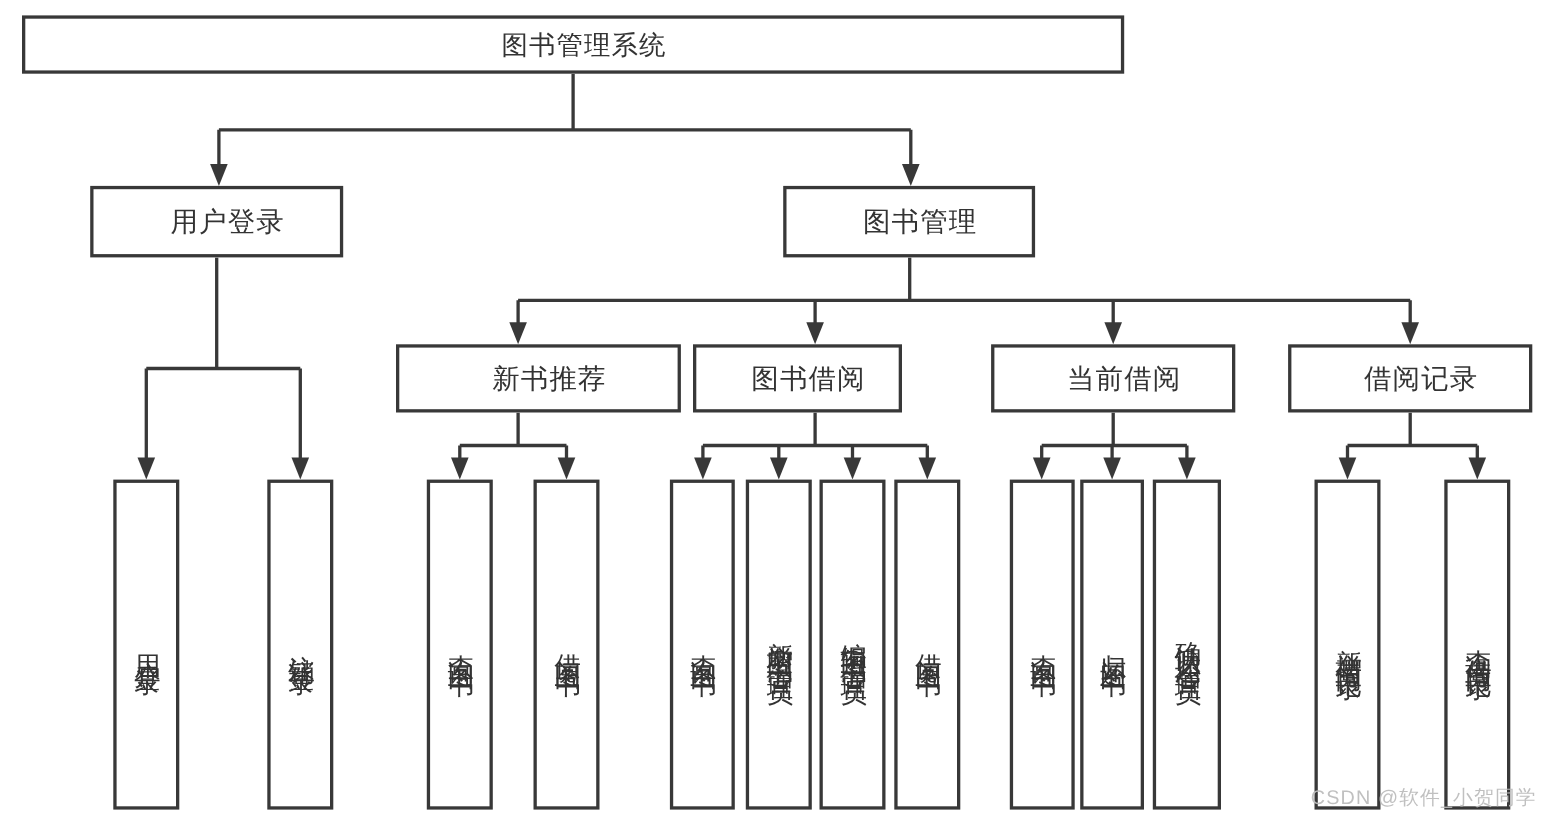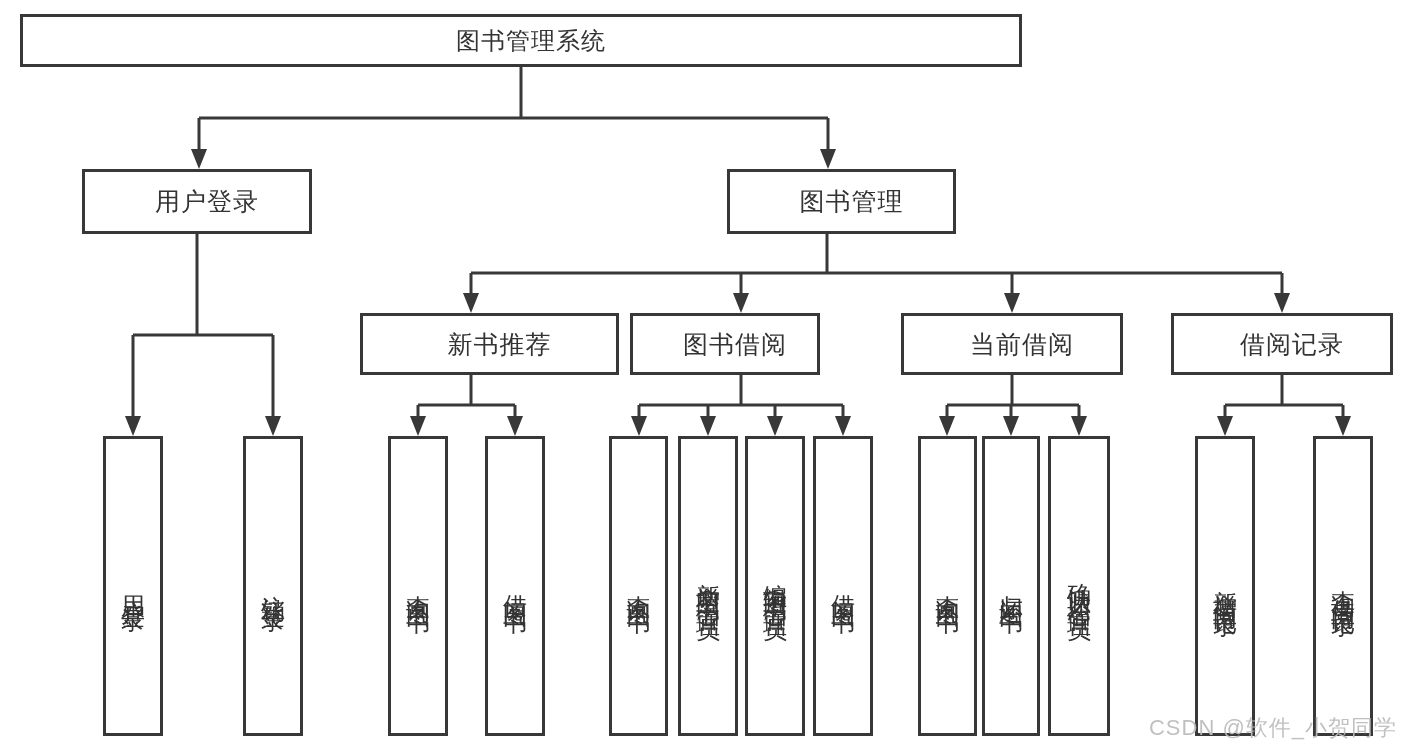--- a/index.html
+++ b/index.html
@@ -46,21 +46,21 @@
     writing-mode: vertical-rl;
     text-orientation: mixed;
     font-size: 24px;
     letter-spacing: 5px;
     line-height: 1;
   }
   .watermark {
     position: absolute;
     right: 8px;
     top: 713px;
-    font-size: 22px;
+    font-size: 18px;
     letter-spacing: 1px;
     color: #bdbdbd;
     opacity: 0.95;
     white-space: nowrap;
     z-index: 5;
   }
 </style>
 </head>
 <body>
 
@@ -95,21 +95,21 @@
       <polygon points="1003,416 1019,416 1011,436"></polygon>
       <polygon points="1071,416 1087,416 1079,436"></polygon>
       <polygon points="1217,416 1233,416 1225,436"></polygon>
       <polygon points="1335,416 1351,416 1343,436"></polygon>
     </g>
   </svg>
 
   <div class="node hbox root" style="left:20px; top:14px; width:1002px; height:53px;">图书管理系统</div>
 
   <div class="node hbox" style="left:82px; top:169px; width:230px; height:65px;">用户登录</div>
-  <div class="node hbox" style="left:727px; top:169px; width:229px; height:65px;">图书管理</div>
+  <div class="node hbox" style="left:712px; top:169px; width:229px; height:65px;">图书管理</div>
 
   <div class="node hbox" style="left:360px; top:313px; width:259px; height:62px;">新书推荐</div>
   <div class="node hbox" style="left:630px; top:313px; width:190px; height:62px;">图书借阅</div>
   <div class="node hbox" style="left:901px; top:313px; width:222px; height:62px;">当前借阅</div>
   <div class="node hbox" style="left:1171px; top:313px; width:222px; height:62px;">借阅记录</div>
 
   <div class="node vbox" style="left:103px; top:436px; width:60px; height:300px;">用户登录</div>
   <div class="node vbox" style="left:243px; top:436px; width:60px; height:300px;">注销登录</div>
 
   <div class="node vbox" style="left:388px; top:436px; width:60px; height:300px;">查询图书</div>

